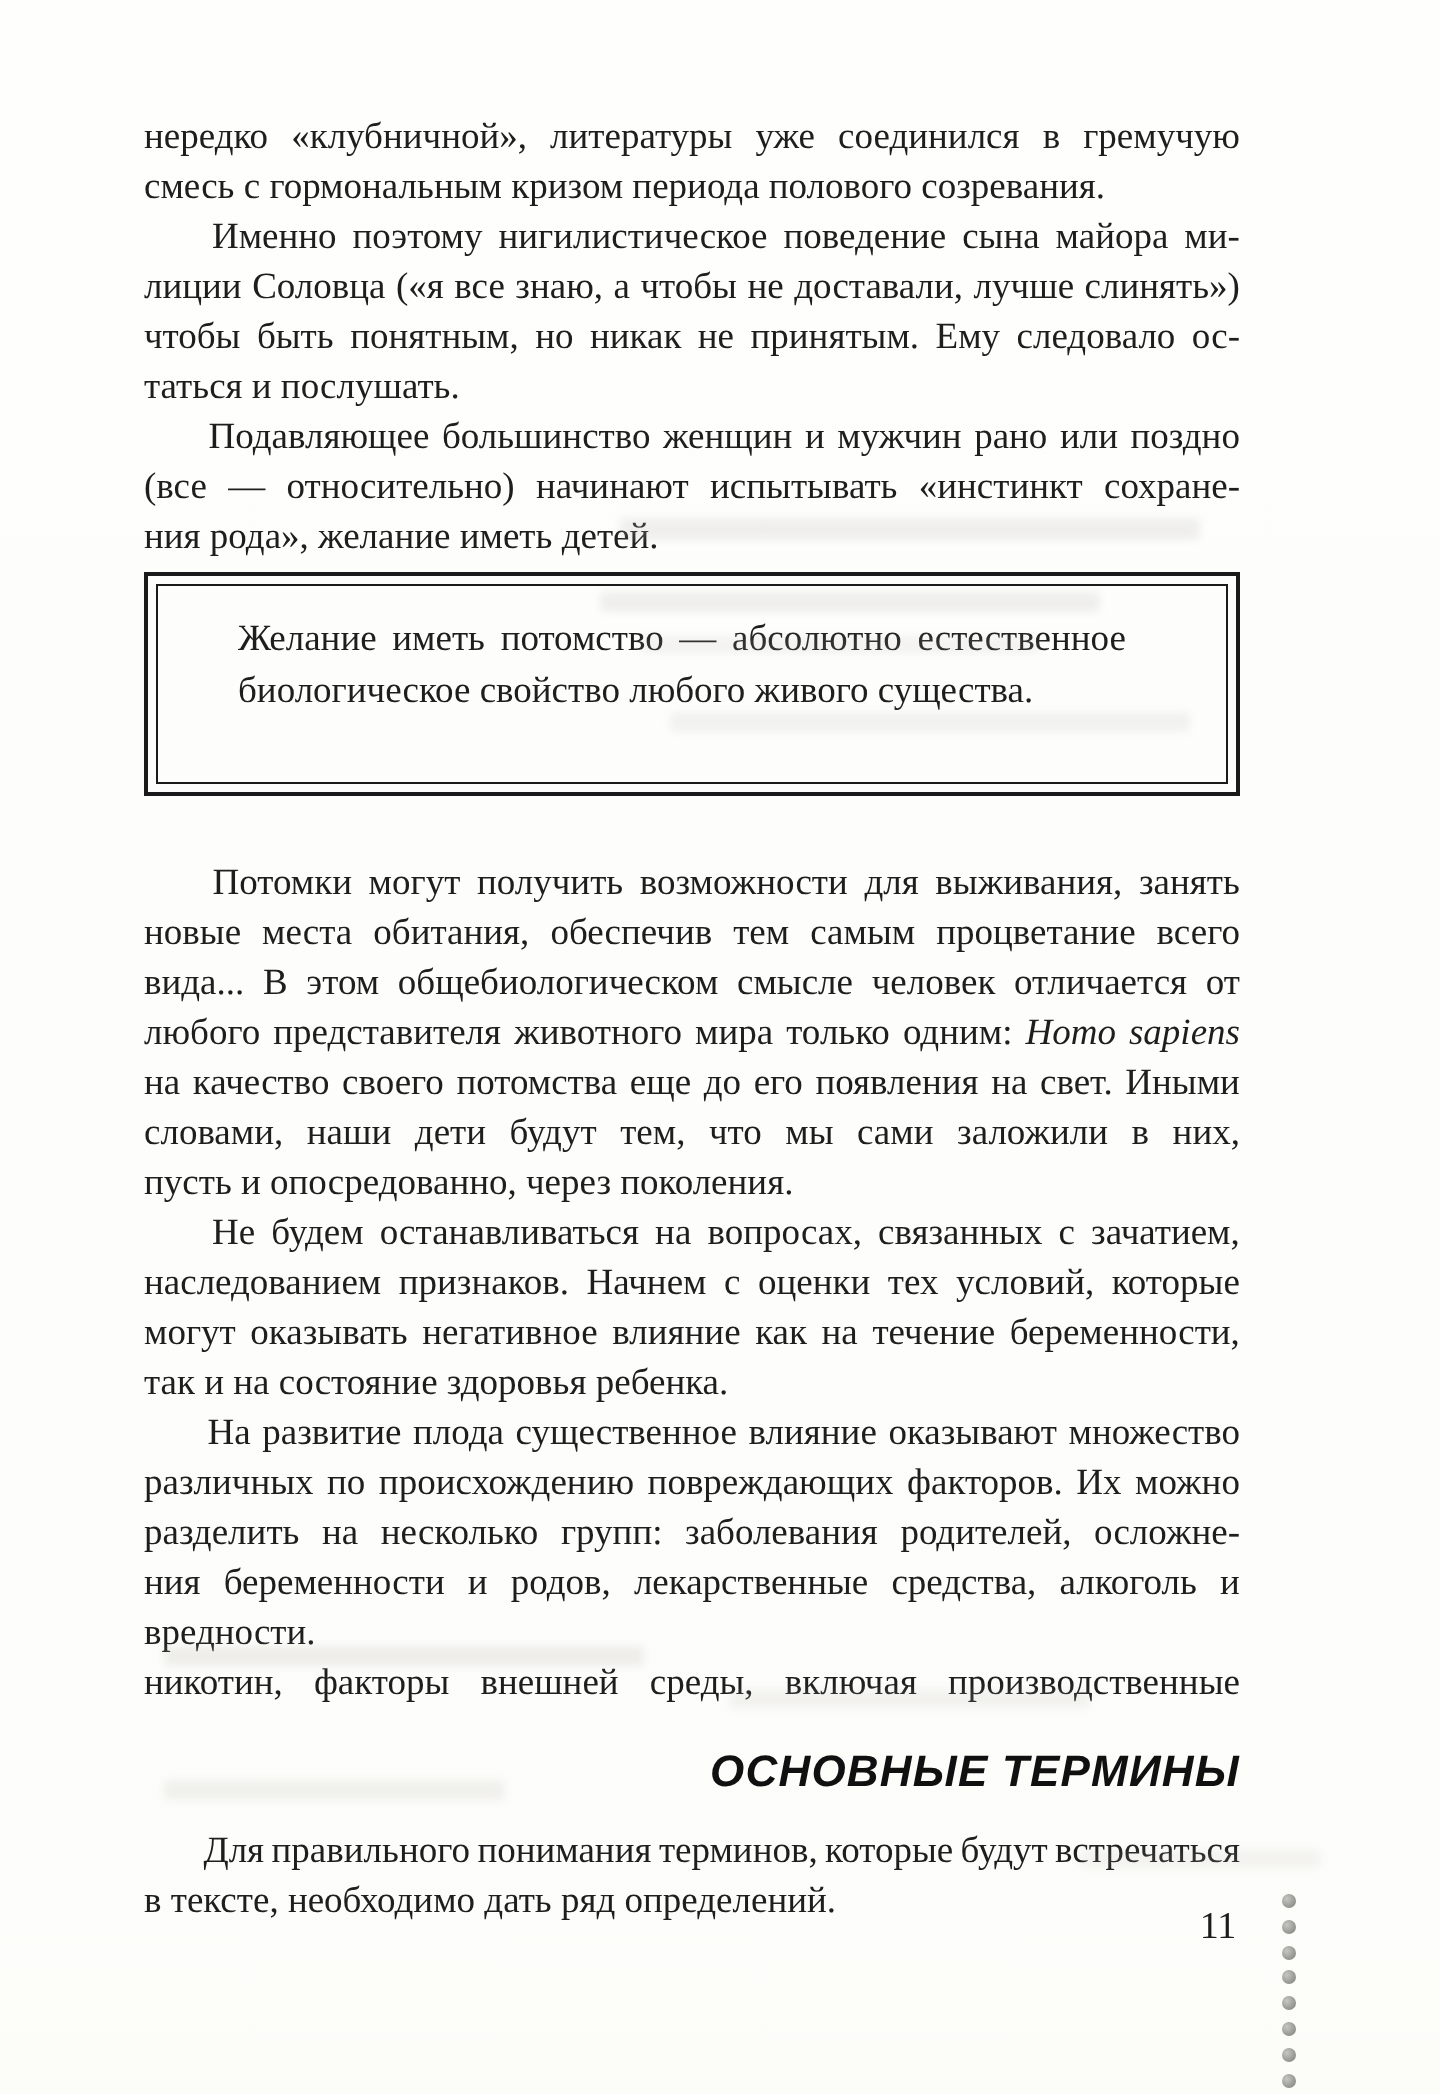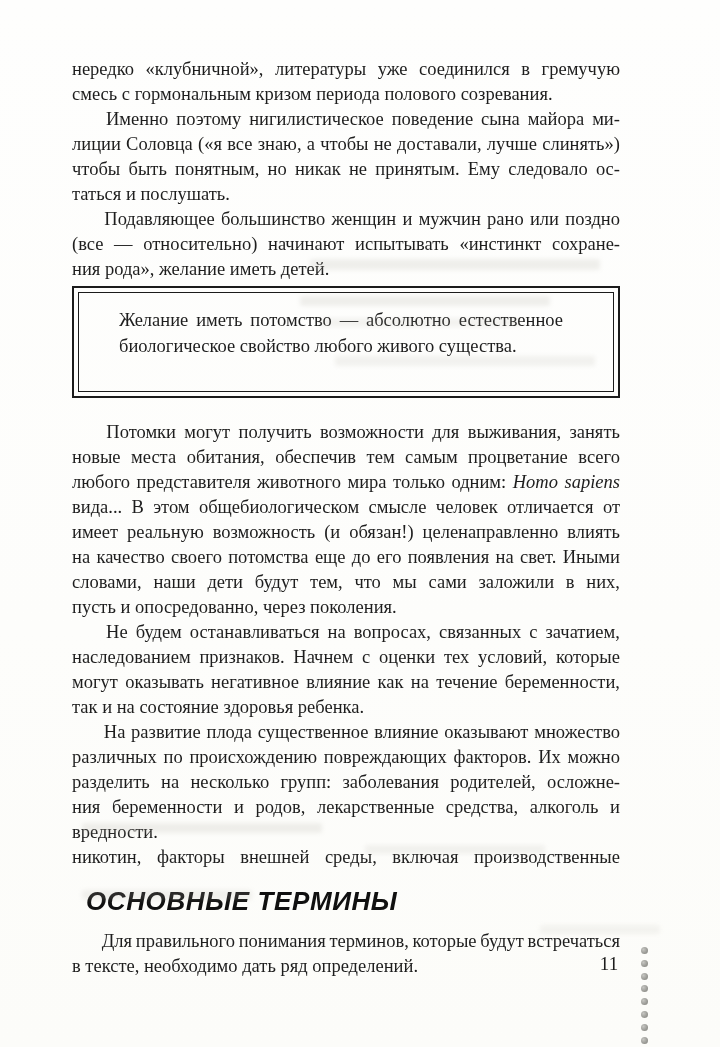--- a/index.html
+++ b/index.html
@@ -12,33 +12,33 @@
 
   
   .tl { font-size:18.5px; line-height:25px; height:25px; white-space:nowrap; }
   .tl.just { display:flex; justify-content:space-between; }
   .tl.just span { white-space:pre; flex:0 0 auto; }
   .it { font-style:italic; }
   .ind { display:inline-block; width:26px; flex:0 0 26px; }
 
   .blk { margin:0; }
   .blk-3 { margin-top:4px; }           
-  .blk-4 { margin-top:22px; }          
+  .blk-4 { margin-top:32px; }          
   .blk-7 { margin-top:16px; }          
   .blk-8 { margin-top:13px; }          
 
   
   .callout { border:2px solid #1b1b1b; background:transparent; }
   .callout-inner { border:1px solid #1b1b1b; margin:4px; padding:14px 50px 32px 40px; }
   .callout .tl { font-size:18.5px; line-height:26px; height:26px; }
 
   
   .heading {
     font-family:"Liberation Sans", sans-serif; font-weight:bold; font-style:italic;
-    font-size:26px; letter-spacing:0.6px; text-align:left; color:#101010;
+    font-size:22px; letter-spacing:0.6px; text-align:right; color:#101010;
     height:30px; line-height:30px; padding-left:14px;
   }
 
   
   .page-number {
     position:absolute; left:594px; top:953px; width:30px; text-align:center;
     font-size:19px; color:#1c1c1c;
   }
 
   
@@ -158,47 +158,38 @@
           <span>новые</span>
           <span>места</span>
           <span>обитания,</span>
           <span>обеспечив</span>
           <span>тем</span>
           <span>самым</span>
           <span>процветание</span>
           <span>всего</span>
         </div>
         <div class="tl just">
+          <span>вида...</span>
+          <span>В</span>
+          <span>этом</span>
+          <span>общебиологическом</span>
+          <span>смысле</span>
+          <span>человек</span>
+          <span>отличается</span>
+          <span>от</span>
+        </div>
+        <div class="tl just">
           <span>любого</span>
           <span>представителя</span>
           <span>животного</span>
           <span>мира</span>
           <span>только</span>
           <span>одним:</span>
           <span class="it">Homo</span>
           <span class="it">sapiens</span>
-        </div>
-        <div class="tl just">
-          <span>вида...</span>
-          <span>В</span>
-          <span>этом</span>
-          <span>общебиологическом</span>
-          <span>смысле</span>
-          <span>человек</span>
-          <span>отличается</span>
-          <span>от</span>
-        </div>
-        <div class="tl just">
-          <span>имеет</span>
-          <span>реальную</span>
-          <span>возможность</span>
-          <span>(и</span>
-          <span>обязан!)</span>
-          <span>целенаправленно</span>
-          <span>влиять</span>
         </div>
         <div class="tl just">
           <span>на</span>
           <span>качество</span>
           <span>своего</span>
           <span>потомства</span>
           <span>еще</span>
           <span>до</span>
           <span>его</span>
           <span>появления</span>

